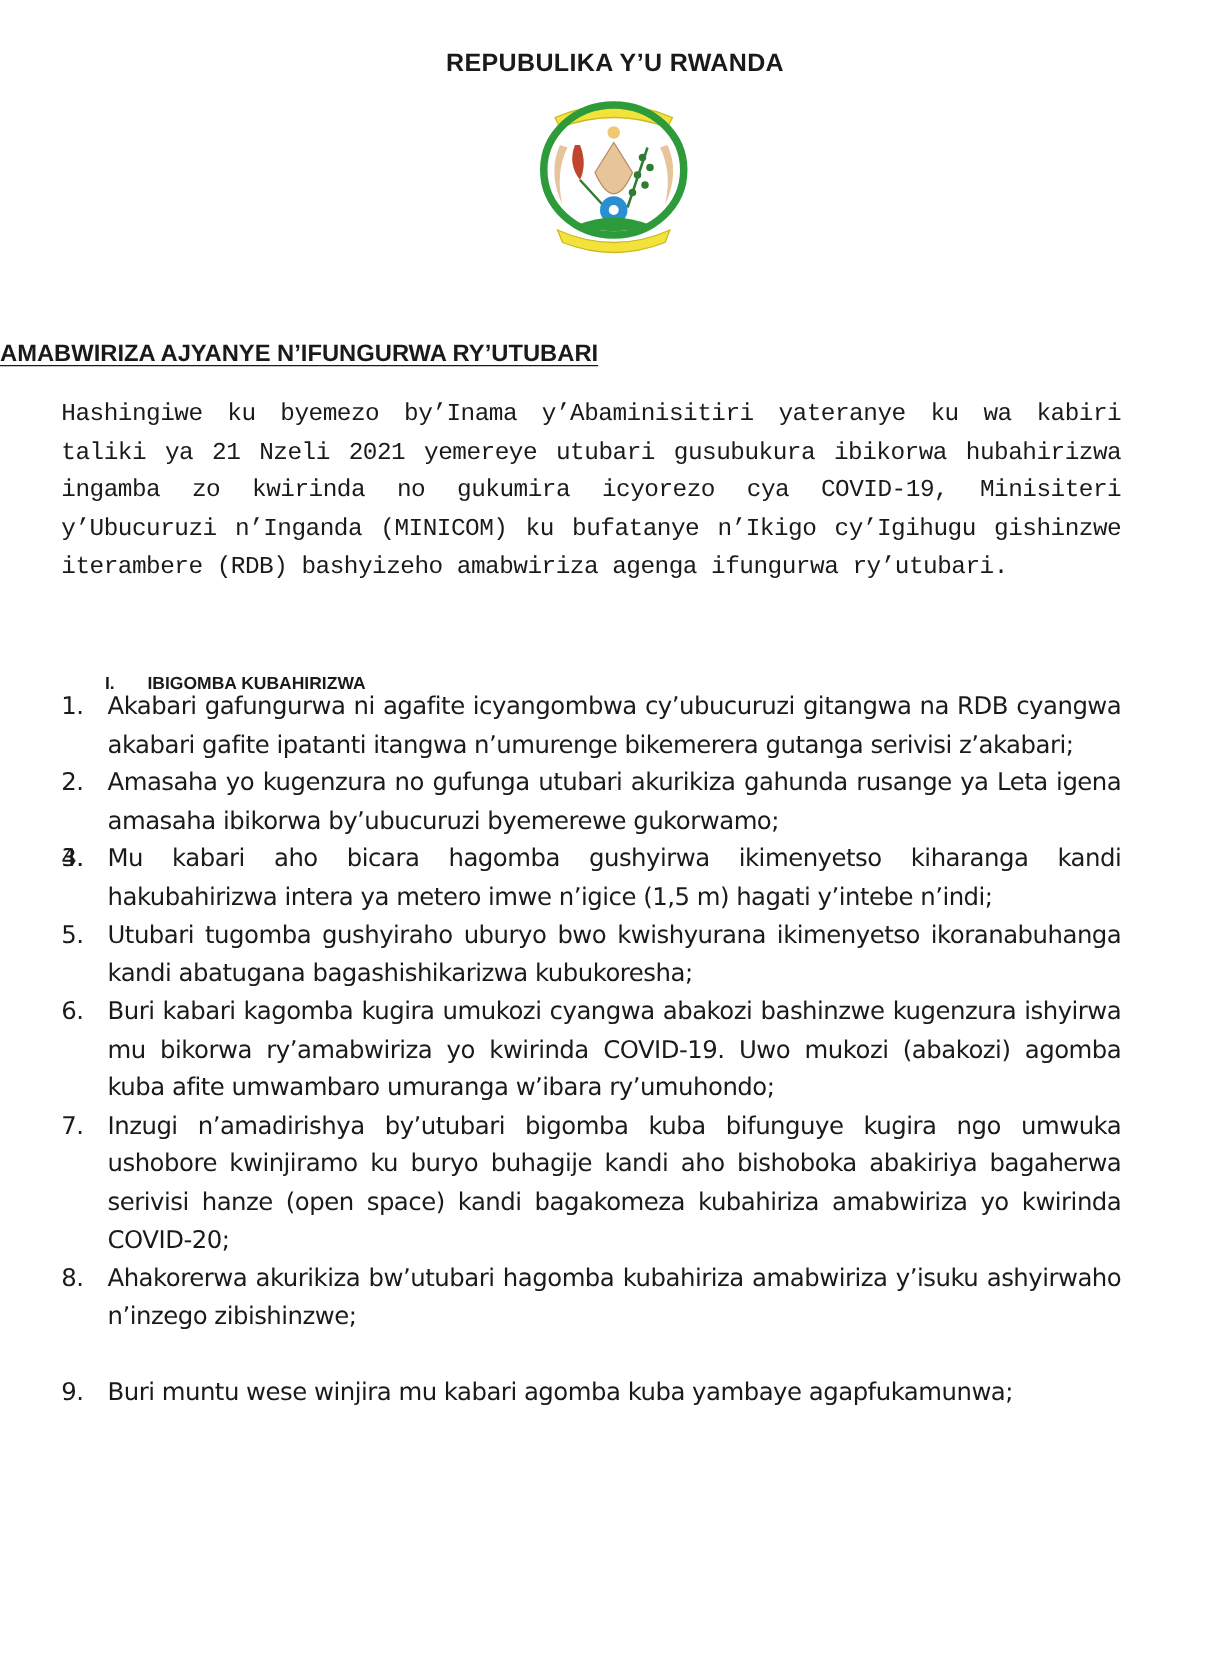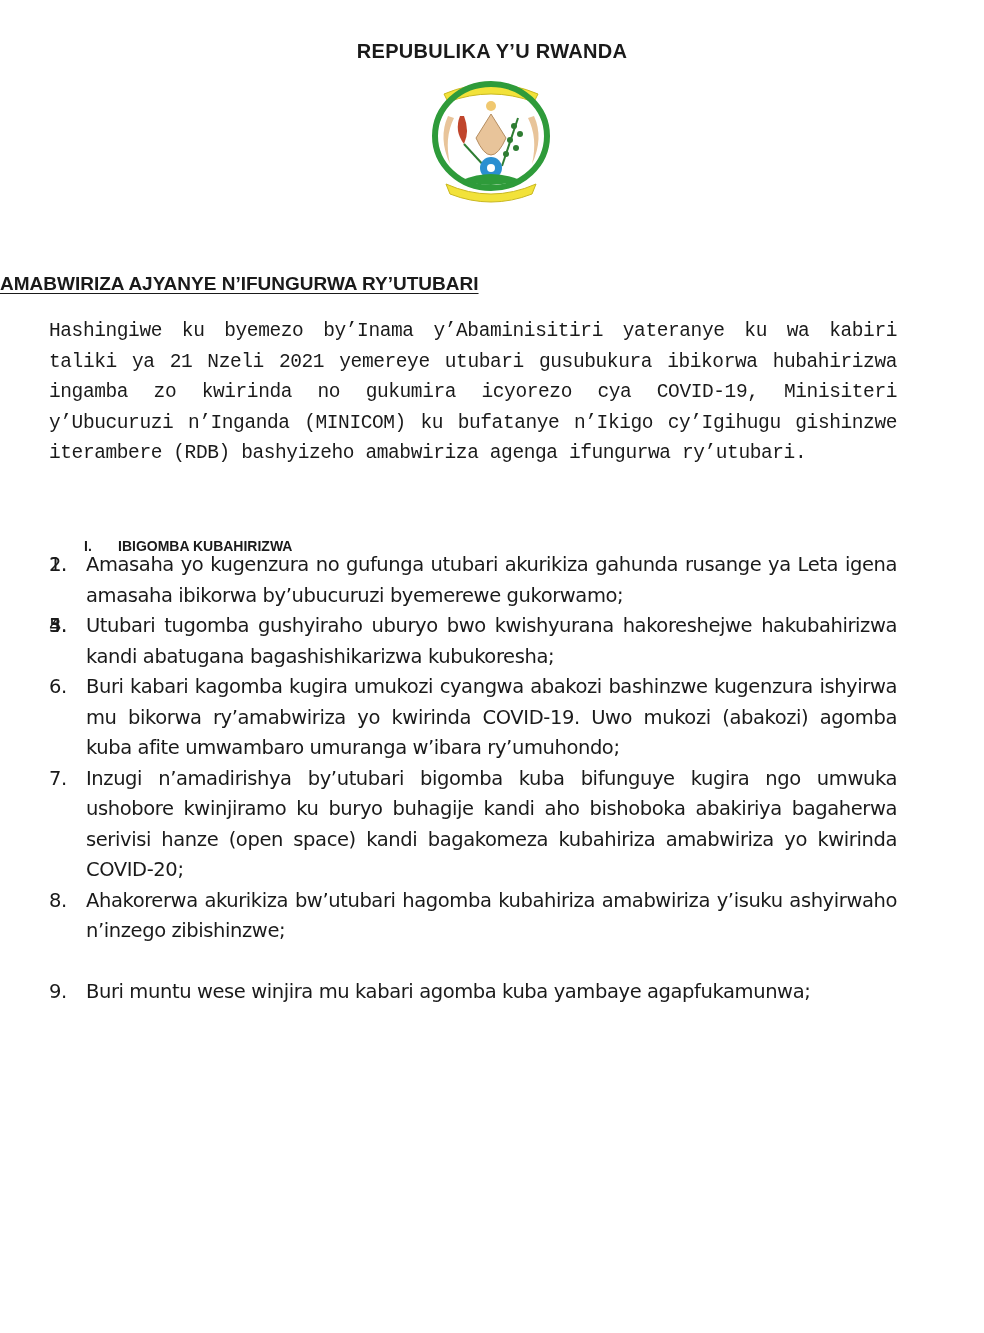--- a/index.html
+++ b/index.html
@@ -78,24 +78,24 @@
 
   <div class="title">AMABWIRIZA AJYANYE N’IFUNGURWA RY’UTUBARI</div>
 
   <p class="intro" style="margin:0;font-family:Liberation Mono, monospace;">Hashingiwe ku byemezo by’Inama y’Abaminisitiri yateranye ku wa kabiri taliki ya 21 Nzeli 2021 yemereye utubari gusubukura ibikorwa hubahirizwa ingamba zo kwirinda no gukumira icyorezo cya COVID-19, Minisiteri y’Ubucuruzi n’Inganda (MINICOM) ku bufatanye n’Ikigo cy’Igihugu gishinzwe iterambere (RDB) bashyizeho amabwiriza agenga ifungurwa ry’utubari.</p>
 
   <div class="section">
     <span class="num">I.</span><span>IBIGOMBA KUBAHIRIZWA</span>
   </div>
 
   <ol class="list">
-    <li class="item"><span class="marker">1.</span></li>
+    <li class="item"><span class="marker">1.</span><span>Akabari gafungurwa ni agafite icyangombwa cy’ubucuruzi gitangwa na RDB cyangwa akabari gafite ipatanti itangwa n’umurenge bikemerera gutanga serivisi z’akabari;</span></li>
     <li class="item"><span class="marker">2.</span><span>Amasaha yo kugenzura no gufunga utubari akurikiza gahunda rusange ya Leta igena amasaha ibikorwa by’ubucuruzi byemerewe gukorwamo;</span></li>
     <li class="item"><span class="marker">3.</span></li>
-    <li class="item"><span class="marker">4.</span></li>
-    <li class="item"><span class="marker">5.</span><span>Utubari tugomba gushyiraho uburyo bwo kwishyurana hakoreshejwe hakubahirizwa kandi abatugana bagashishikarizwa kubukoresha;</span></li>
+    <li class="item"><span class="marker">4.</span><span>Mu kabari aho bicara hagomba gushyirwa ikimenyetso kiharanga kandi hakubahirizwa intera ya metero imwe n’igice (1,5 m) hagati y’intebe n’indi;</span></li>
+    <li class="item"><span class="marker">5.</span><span>Utubari tugomba gushyiraho uburyo bwo kwishyurana ikimenyetso ikoranabuhanga kandi abatugana bagashishikarizwa kubukoresha;</span></li>
     <li class="item"><span class="marker">6.</span><span>Buri kabari kagomba kugira umukozi cyangwa abakozi bashinzwe kugenzura ishyirwa mu bikorwa ry’amabwiriza yo kwirinda COVID-19. Uwo mukozi (abakozi) agomba kuba afite umwambaro umuranga w’ibara ry’umuhondo;</span></li>
     <li class="item"><span class="marker">7.</span><span>Inzugi n’amadirishya by’utubari bigomba kuba bifunguye kugira ngo umwuka ushobore kwinjiramo ku buryo buhagije kandi aho bishoboka abakiriya bagaherwa serivisi hanze (open space) kandi bagakomeza kubahiriza amabwiriza yo kwirinda COVID-20;</span></li>
     <li class="item"><span class="marker">8.</span><span>Ahakorerwa akurikiza bw’utubari hagomba kubahiriza amabwiriza y’isuku ashyirwaho n’inzego zibishinzwe;</span></li>
     <li class="item gap"><span class="marker">9.</span><span>Buri muntu wese winjira mu kabari agomba kuba yambaye agapfukamunwa;</span></li>
   </ol>
 
 </div>
 
 </body></html>

